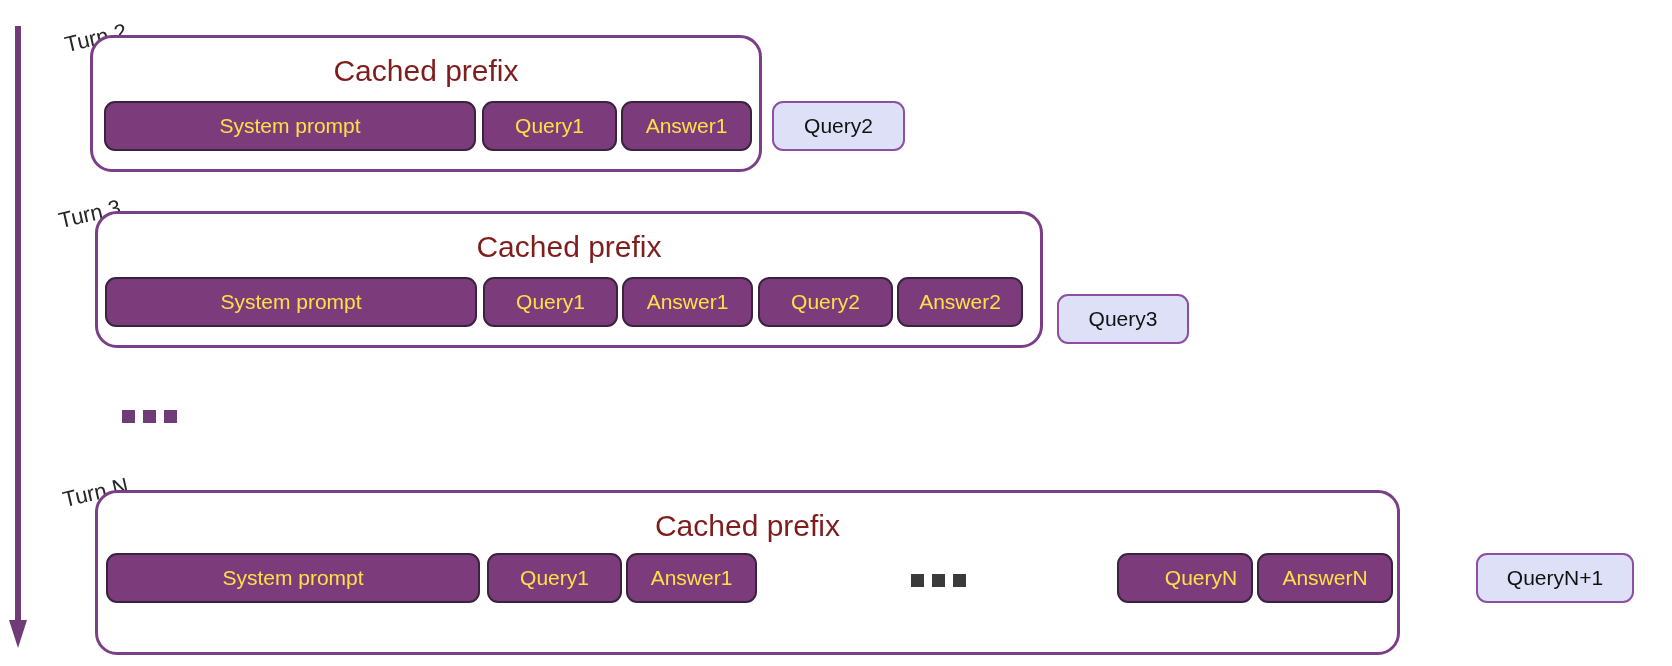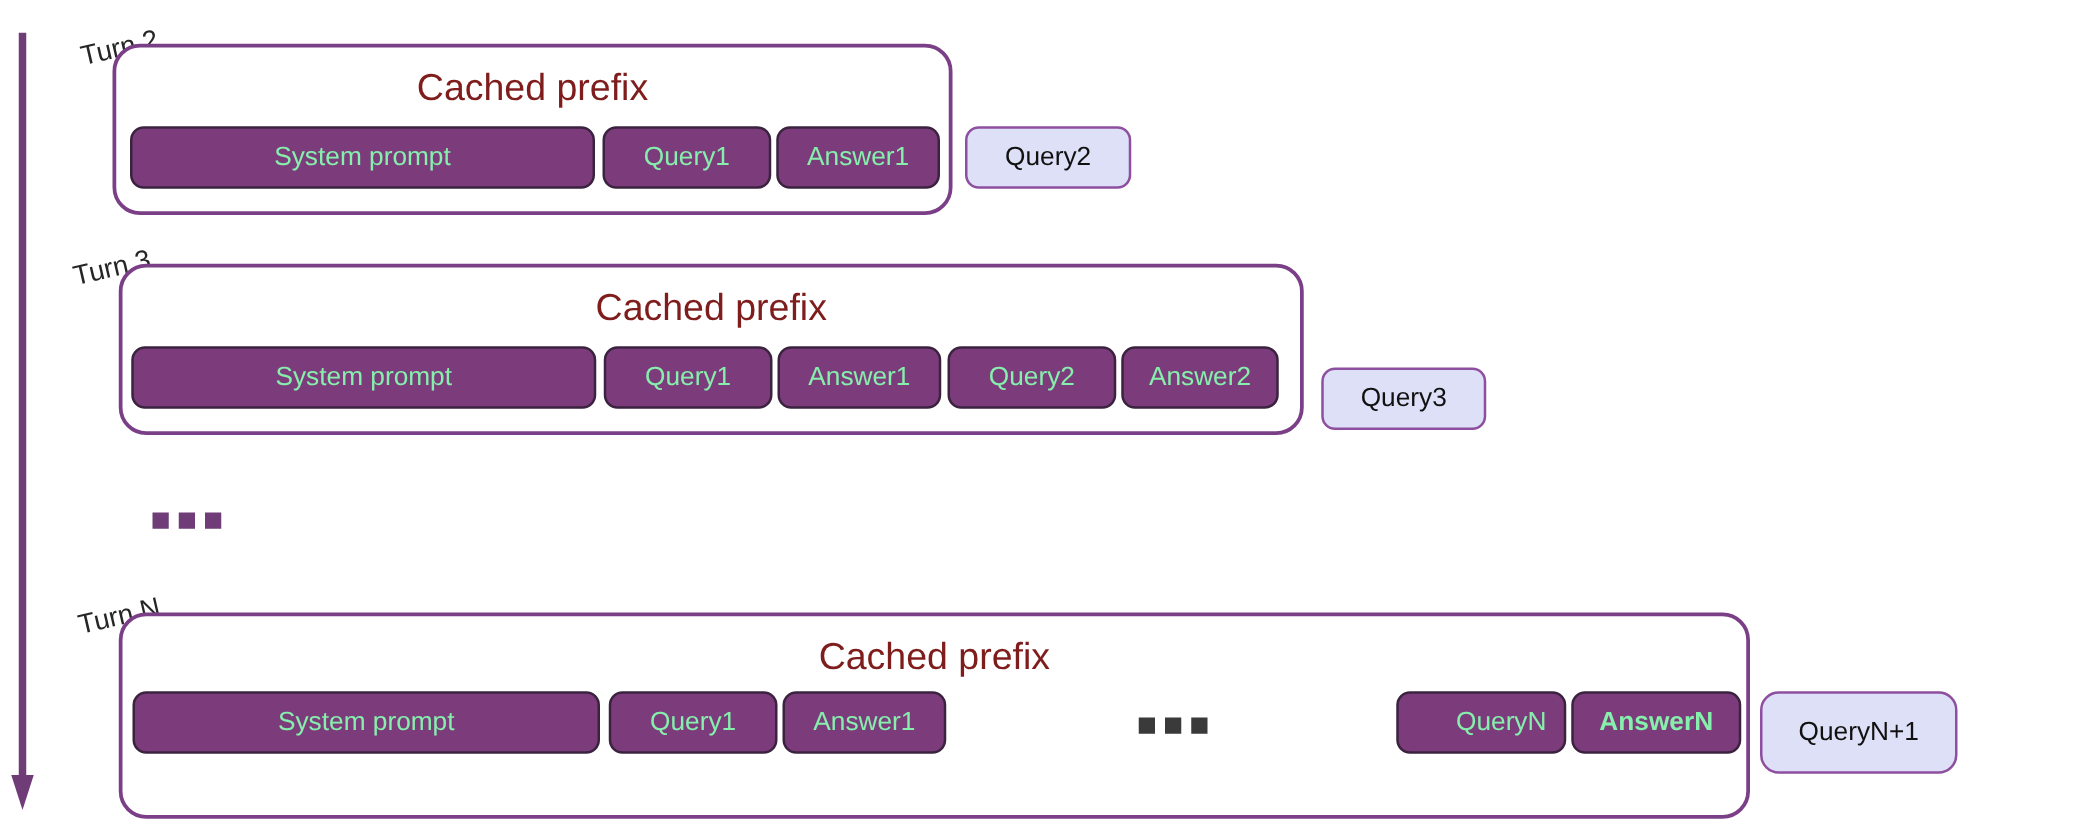--- a/index.html
+++ b/index.html
@@ -58,21 +58,21 @@
     white-space: nowrap;
   }
 
   
   .chip {
     position: absolute;
     box-sizing: border-box;
     background: #7C3C7C;
     border: 2px solid #3B2340;
     border-radius: 11px;
-    color: #86efac;
+    color: #fde047;
     font-family: "Liberation Sans", sans-serif;
     font-size: 21px;
     display: flex;
     align-items: center;
     justify-content: center;
     white-space: nowrap;
   }
 
   
   .chip-new {
@@ -156,16 +156,16 @@
   <div class="chip" style="left:487px; top:553px; width:135px; height:50px;">Query1</div>
   <div class="chip" style="left:626px; top:553px; width:131px; height:50px;">Answer1</div>
 
   <div class="dots dark" style="left:911px; top:574px;">
     <span></span>
     <span></span>
     <span></span>
   </div>
 
   <div class="chip" style="left:1117px; top:553px; width:136px; height:50px;padding-left:32px;">QueryN</div>
-  <div class="chip" style="left:1257px; top:553px; width:136px; height:50px;font-weight:bold;">AnswerN</div>
-  <div class="chip-new" style="left:1408px; top:553px; width:158px; height:66px;border-radius:15px;">QueryN+1</div>
+  <div class="chip" style="left:1257px; top:553px; width:136px; height:50px;">AnswerN</div>
+  <div class="chip-new" style="left:1476px; top:553px; width:158px; height:50px;">QueryN+1</div>
 
 </div>
 
 </body></html>

